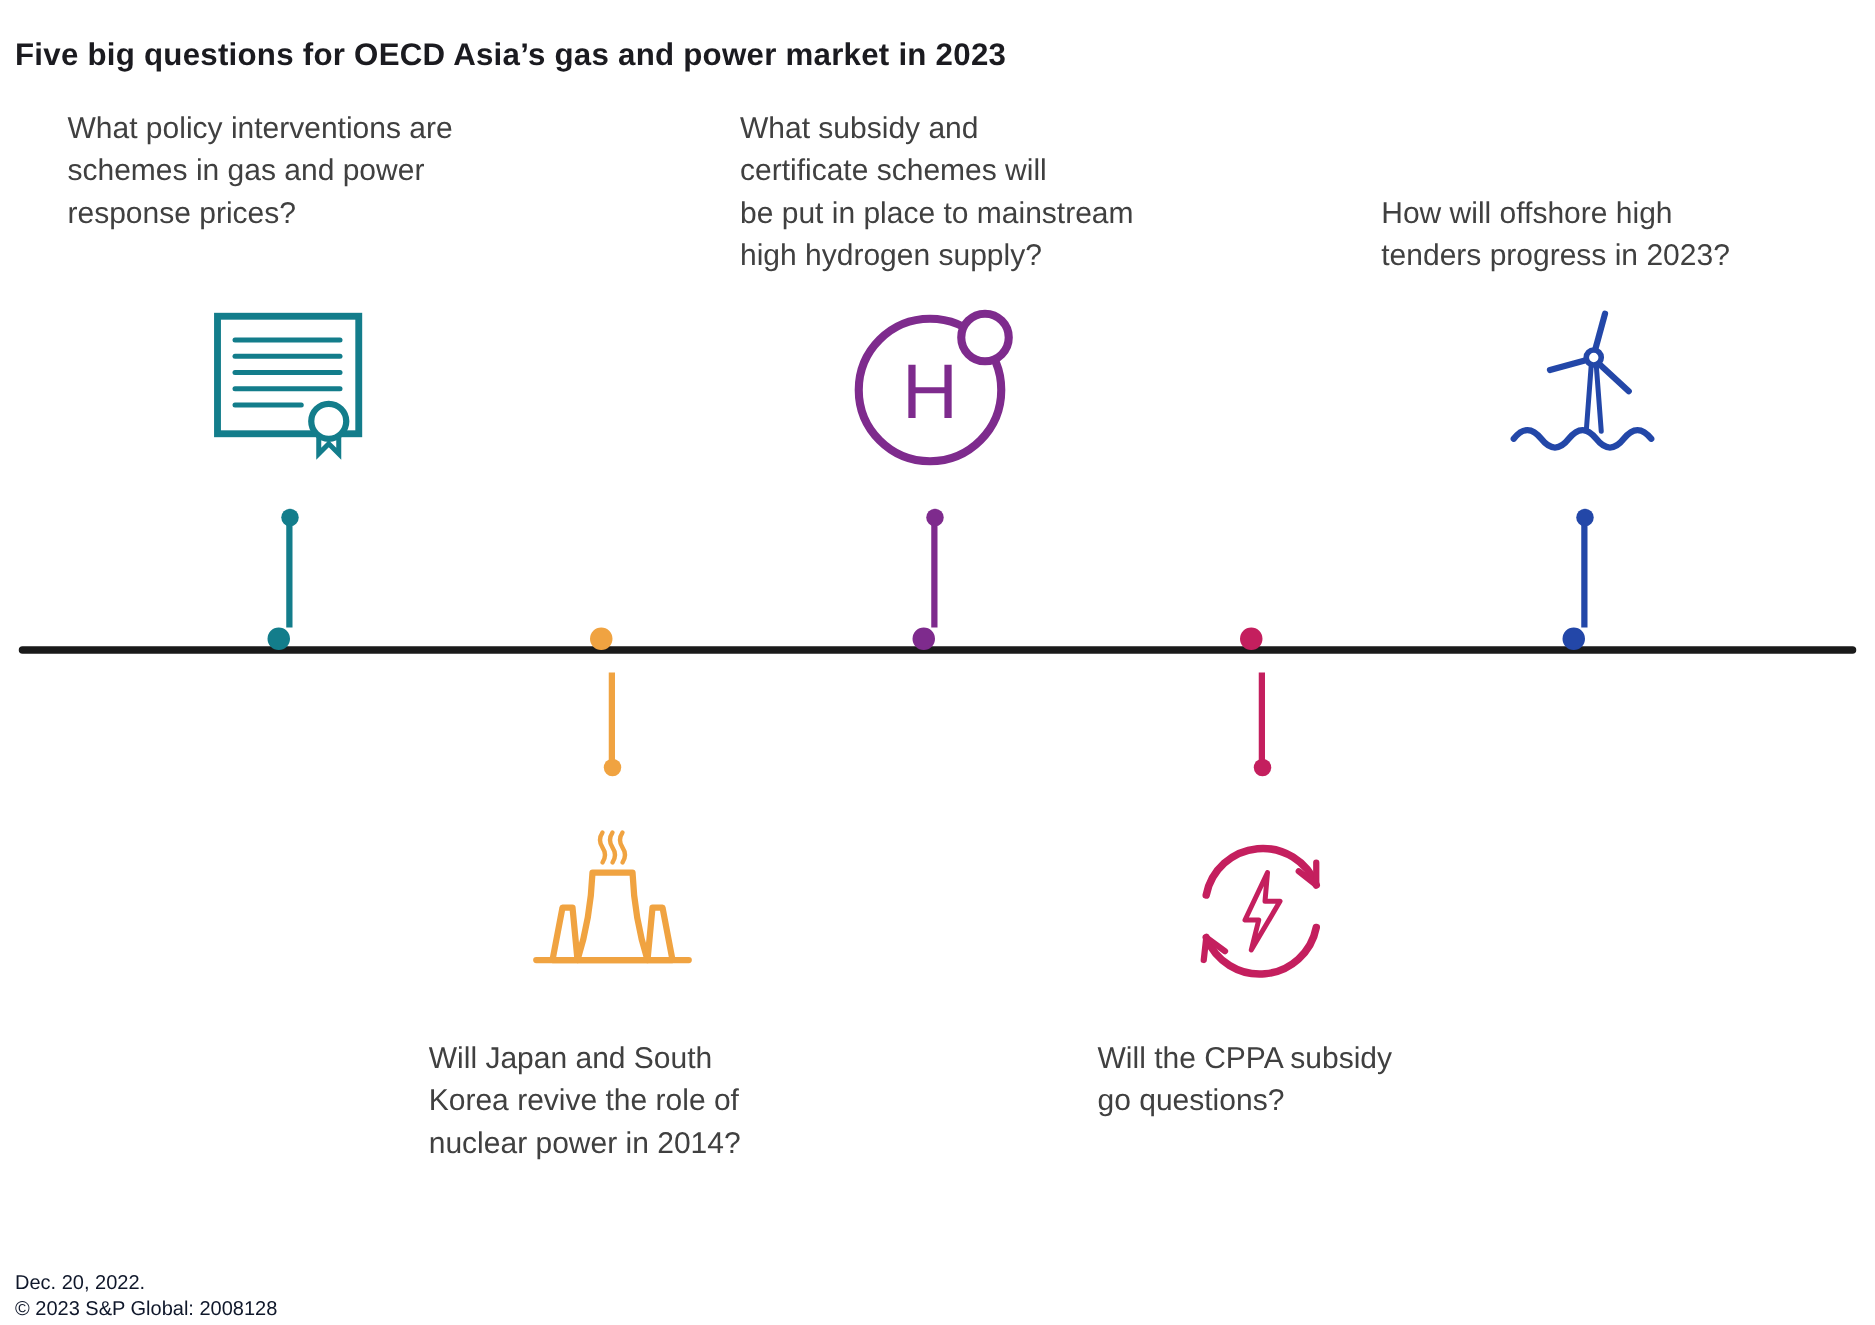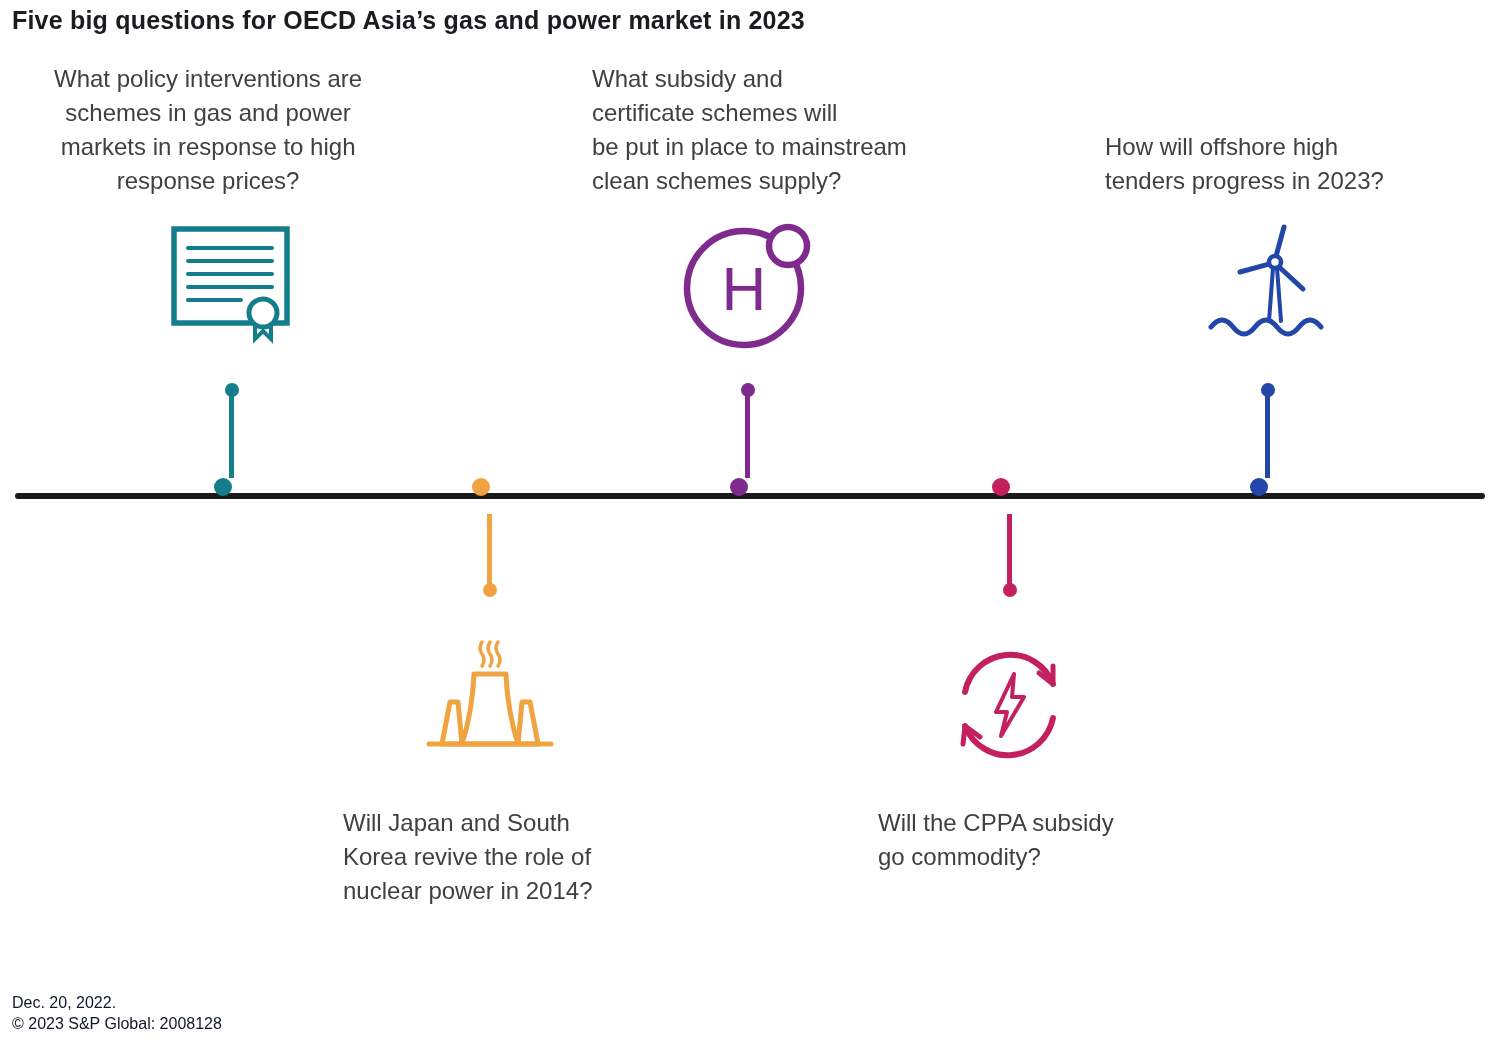--- a/index.html
+++ b/index.html
@@ -3,32 +3,32 @@
 <meta charset="utf-8">
 <style>
   * { margin:0; padding:0; box-sizing:border-box; }
   html,body { width:1500px; height:1060px; }
   body {
     font-family:"Liberation Sans", sans-serif;
     background:#ffffff;
     position:relative;
     overflow:hidden;
   }
-  .stage { position:absolute; inset:0; }
+  .stage { position:absolute; inset:0;margin-top:24px; }
 
   .page-title {
     position:absolute; left:12px; top:6px;
     font-size:25px; font-weight:bold;
     color:var(--c-title_text);
     letter-spacing:0.2px;
   }
 
   .qtext { position:absolute; font-size:24px; color:var(--c-text); }
   .qtext div { line-height:34px; white-space:nowrap; }
-  #t-policy   { left:54px;   top:62px;text-align:center;  }
+  #t-policy   { left:54px;   top:62px;  }
   #t-nuclear  { left:343px;  top:806px; }
   #t-hydrogen { left:592px;  top:62px;  }
   #t-cppa     { left:878px;  top:806px; }
   #t-wind     { left:1105px; top:130px; }
 
   .timeline {
     position:absolute; left:15px; top:493px;
     width:1470px; height:6px;
     background:var(--c-timeline);
     border-radius:3px;
@@ -80,21 +80,20 @@
 
 <div class="stage">
 
   <h1 class="page-title">Five big questions for OECD Asia’s gas and power market in 2023</h1>
 
   <div class="timeline"></div>
 
   <div class="qtext" id="t-policy">
     <div>What policy interventions are</div>
     <div>schemes in gas and power</div>
-    <div>markets in response to high</div>
     <div>response prices?</div>
   </div>
   <svg class="icon" style="left:167px;top:222px" width="130" height="120" viewBox="0 0 130 120">
     <g class="st-teal">
       <rect x="7" y="7" width="113" height="94" stroke-width="5.5"></rect>
       <line x1="21" y1="26" x2="105" y2="26" stroke-width="4"></line>
       <line x1="21" y1="39" x2="105" y2="39" stroke-width="4"></line>
       <line x1="21" y1="52" x2="105" y2="52" stroke-width="4"></line>
       <line x1="21" y1="65" x2="105" y2="65" stroke-width="4"></line>
       <line x1="21" y1="78" x2="74" y2="78" stroke-width="4"></line>
@@ -123,36 +122,36 @@
     </g>
   </svg>
   <div class="stem bg-orange" style="left:487px;top:514px;height:70px"></div>
   <div class="dot bg-orange" style="left:483px;top:583px"></div>
   <div class="node bc-orange" style="left:472px"></div>
 
   <div class="qtext" id="t-hydrogen">
     <div>What subsidy and</div>
     <div>certificate schemes will</div>
     <div>be put in place to mainstream</div>
-    <div>clean schemes supply?</div>
+    <div>high hydrogen supply?</div>
   </div>
   <svg class="icon" style="left:683px;top:222px" width="130" height="130" viewBox="0 0 130 130">
     <g class="st-purple">
       <circle cx="61" cy="66" r="57" stroke-width="6.5"></circle>
       <circle cx="105" cy="24" r="19" stroke-width="6.5" style="fill:#fff"></circle>
       <text x="61" y="88" text-anchor="middle" class="h-letter">H</text>
     </g>
   </svg>
   <div class="stem bg-purple" style="left:745px;top:392px;height:86px"></div>
   <div class="dot bg-purple" style="left:741px;top:383px"></div>
   <div class="node bc-purple" style="left:730px"></div>
 
   <div class="qtext" id="t-cppa">
     <div>Will the CPPA subsidy</div>
-    <div>go commodity?</div>
+    <div>go questions?</div>
   </div>
   <svg class="icon" style="left:945px;top:640px" width="130" height="130" viewBox="0 0 130 130">
     <g class="st-crimson">
       <path d="M20,52 A46,46 0 0 1 108,44" stroke-width="6"></path>
       <path d="M94,33 L108,44 L108,26" stroke-width="5" stroke-linejoin="round"></path>
       <path d="M108,78 A46,46 0 0 1 20,86" stroke-width="6"></path>
       <path d="M35,97 L20,86 L18,104" stroke-width="5" stroke-linejoin="round"></path>
       <path d="M69,34 L51,72 L62,72 L56,96 L79,57 L67,57 Z" stroke-width="4" stroke-linejoin="round"></path>
     </g>
   </svg>

